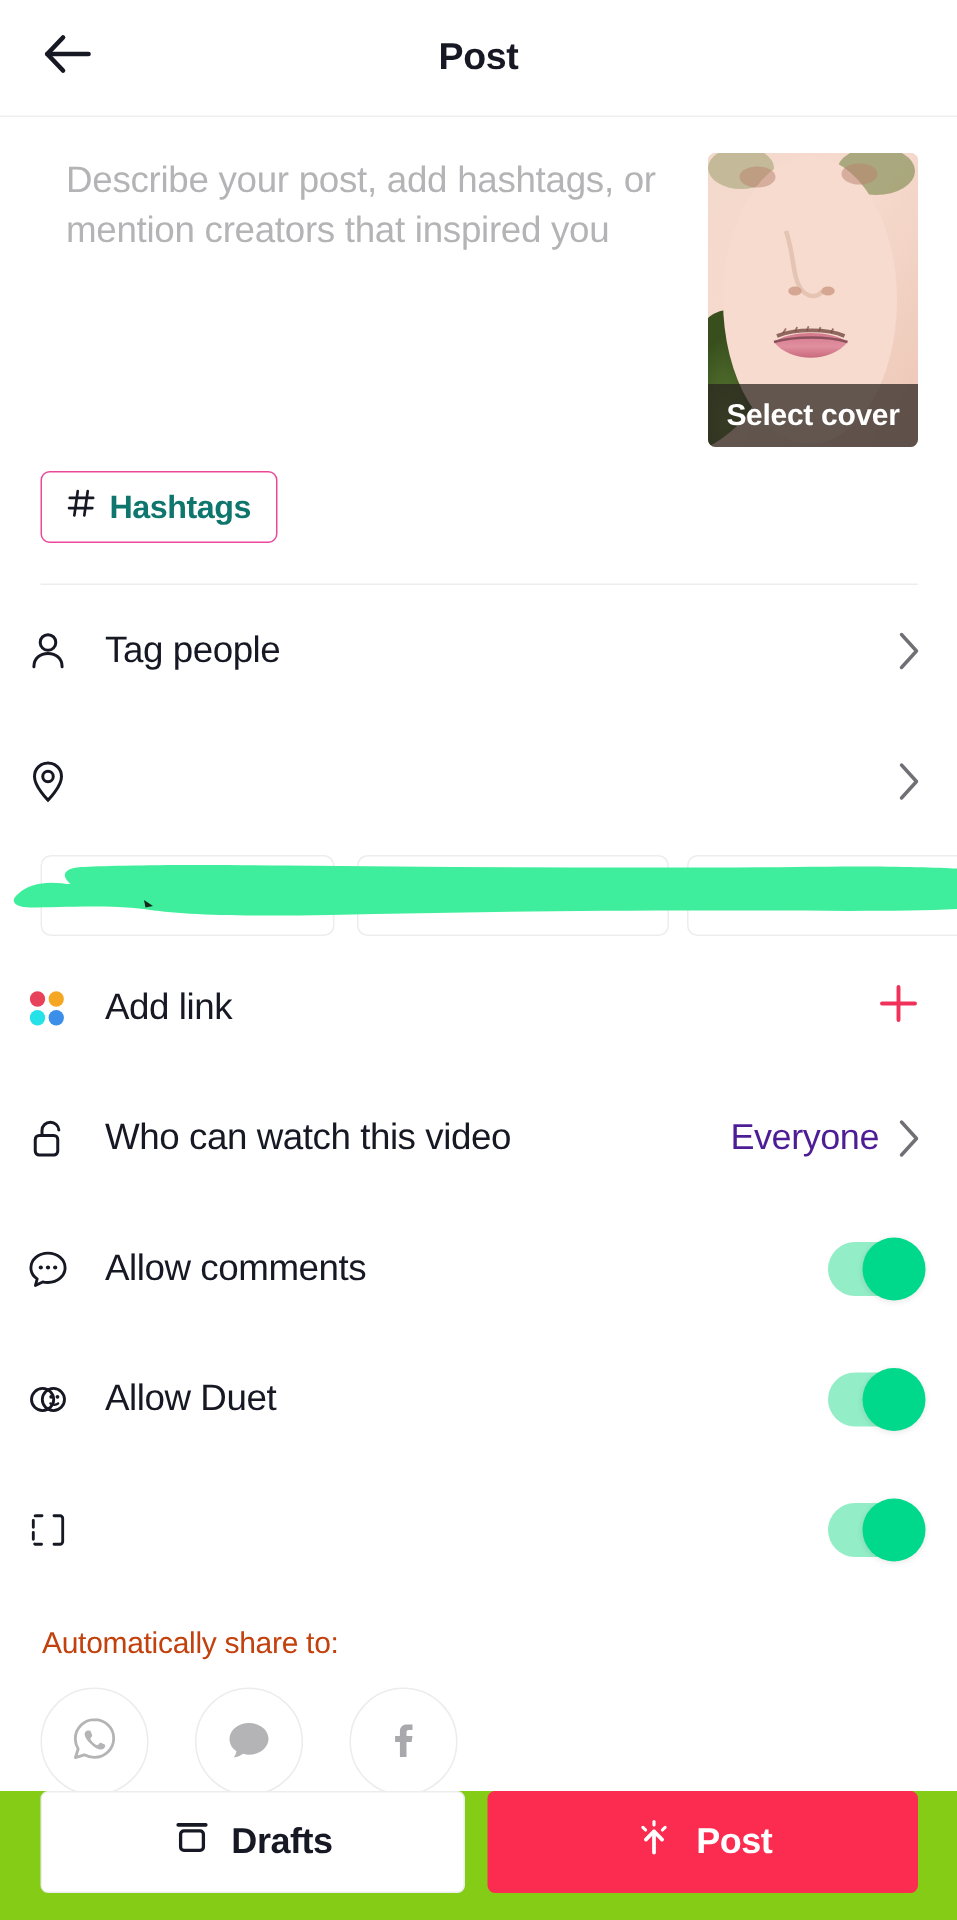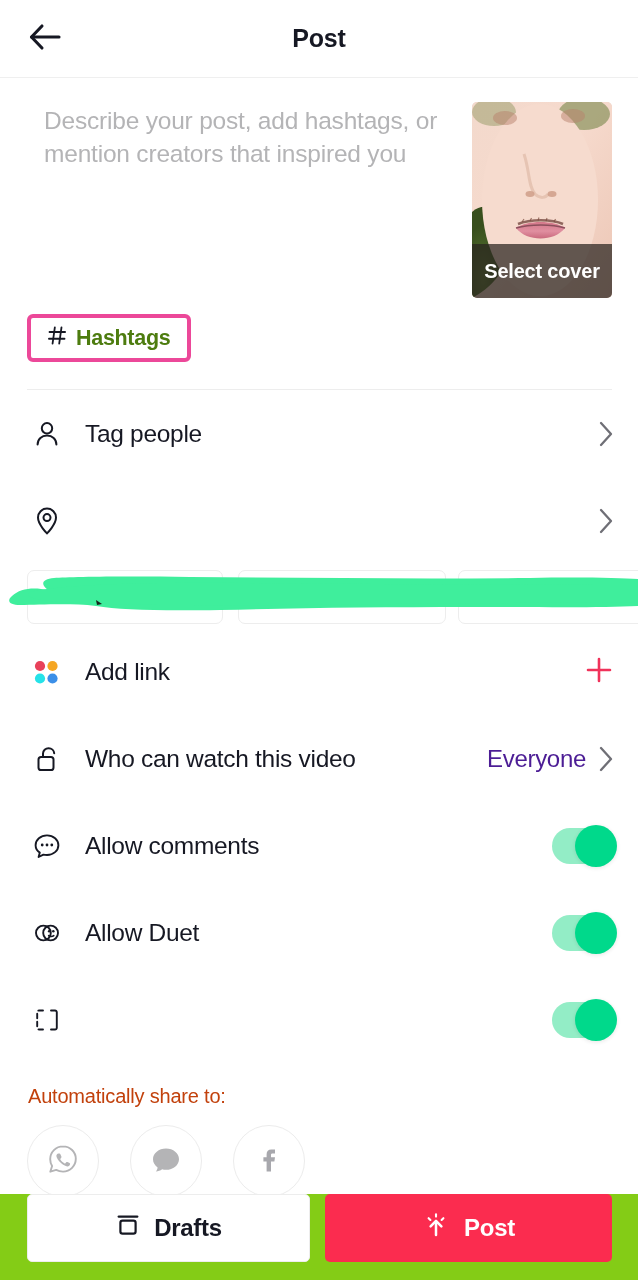--- a/index.html
+++ b/index.html
@@ -61,65 +61,65 @@
     overflow:hidden;
     position:relative;
     flex:0 0 auto;
     cursor:pointer;
     background:#e8d7cf;
   }
   .cover-thumb .photo { position:absolute; inset:0; }
   .sel-cover-bar {
     position:absolute;
     left:0; right:0; bottom:0;
-    height:54px;
+    height:42px;
     background:rgba(40,34,30,0.72);
     color:#fff;
     font-size:20px;
     font-weight:bold;
     display:flex;
     align-items:center;
     justify-content:center;
     letter-spacing:-0.2px;
   }
 
   
   .chips-row {
     display:flex;
     gap:17px;
     padding:16px 0 0 27px;
   }
   .chip {
-    border:4px solid #ec4899;
+    border:1px solid #ec4899;
     border-radius:6px;
     height:48px;
     padding:0 17px;
     display:flex;
     align-items:center;
     gap:9px;
     font-size:21.5px;
     font-weight:bold;
-    color:#4d7c0f;
+    color:#0f766e;
     background:#fff;
     cursor:pointer;
     letter-spacing:-0.3px;
   }
 
   .divider {
     height:1px;
     background:#ededed;
     margin:27px 26px 0 27px;
   }
 
   
   .row {
     height:87px;
     display:flex;
     align-items:center;
-    padding:0 24px 0 32px;
+    padding:0 24px 0 17px;
     cursor:pointer;
   }
   .row .ic {
     width:42px;
     flex:0 0 42px;
     display:flex;
     align-items:center;
     justify-content:flex-start;
   }
   .row .label {

